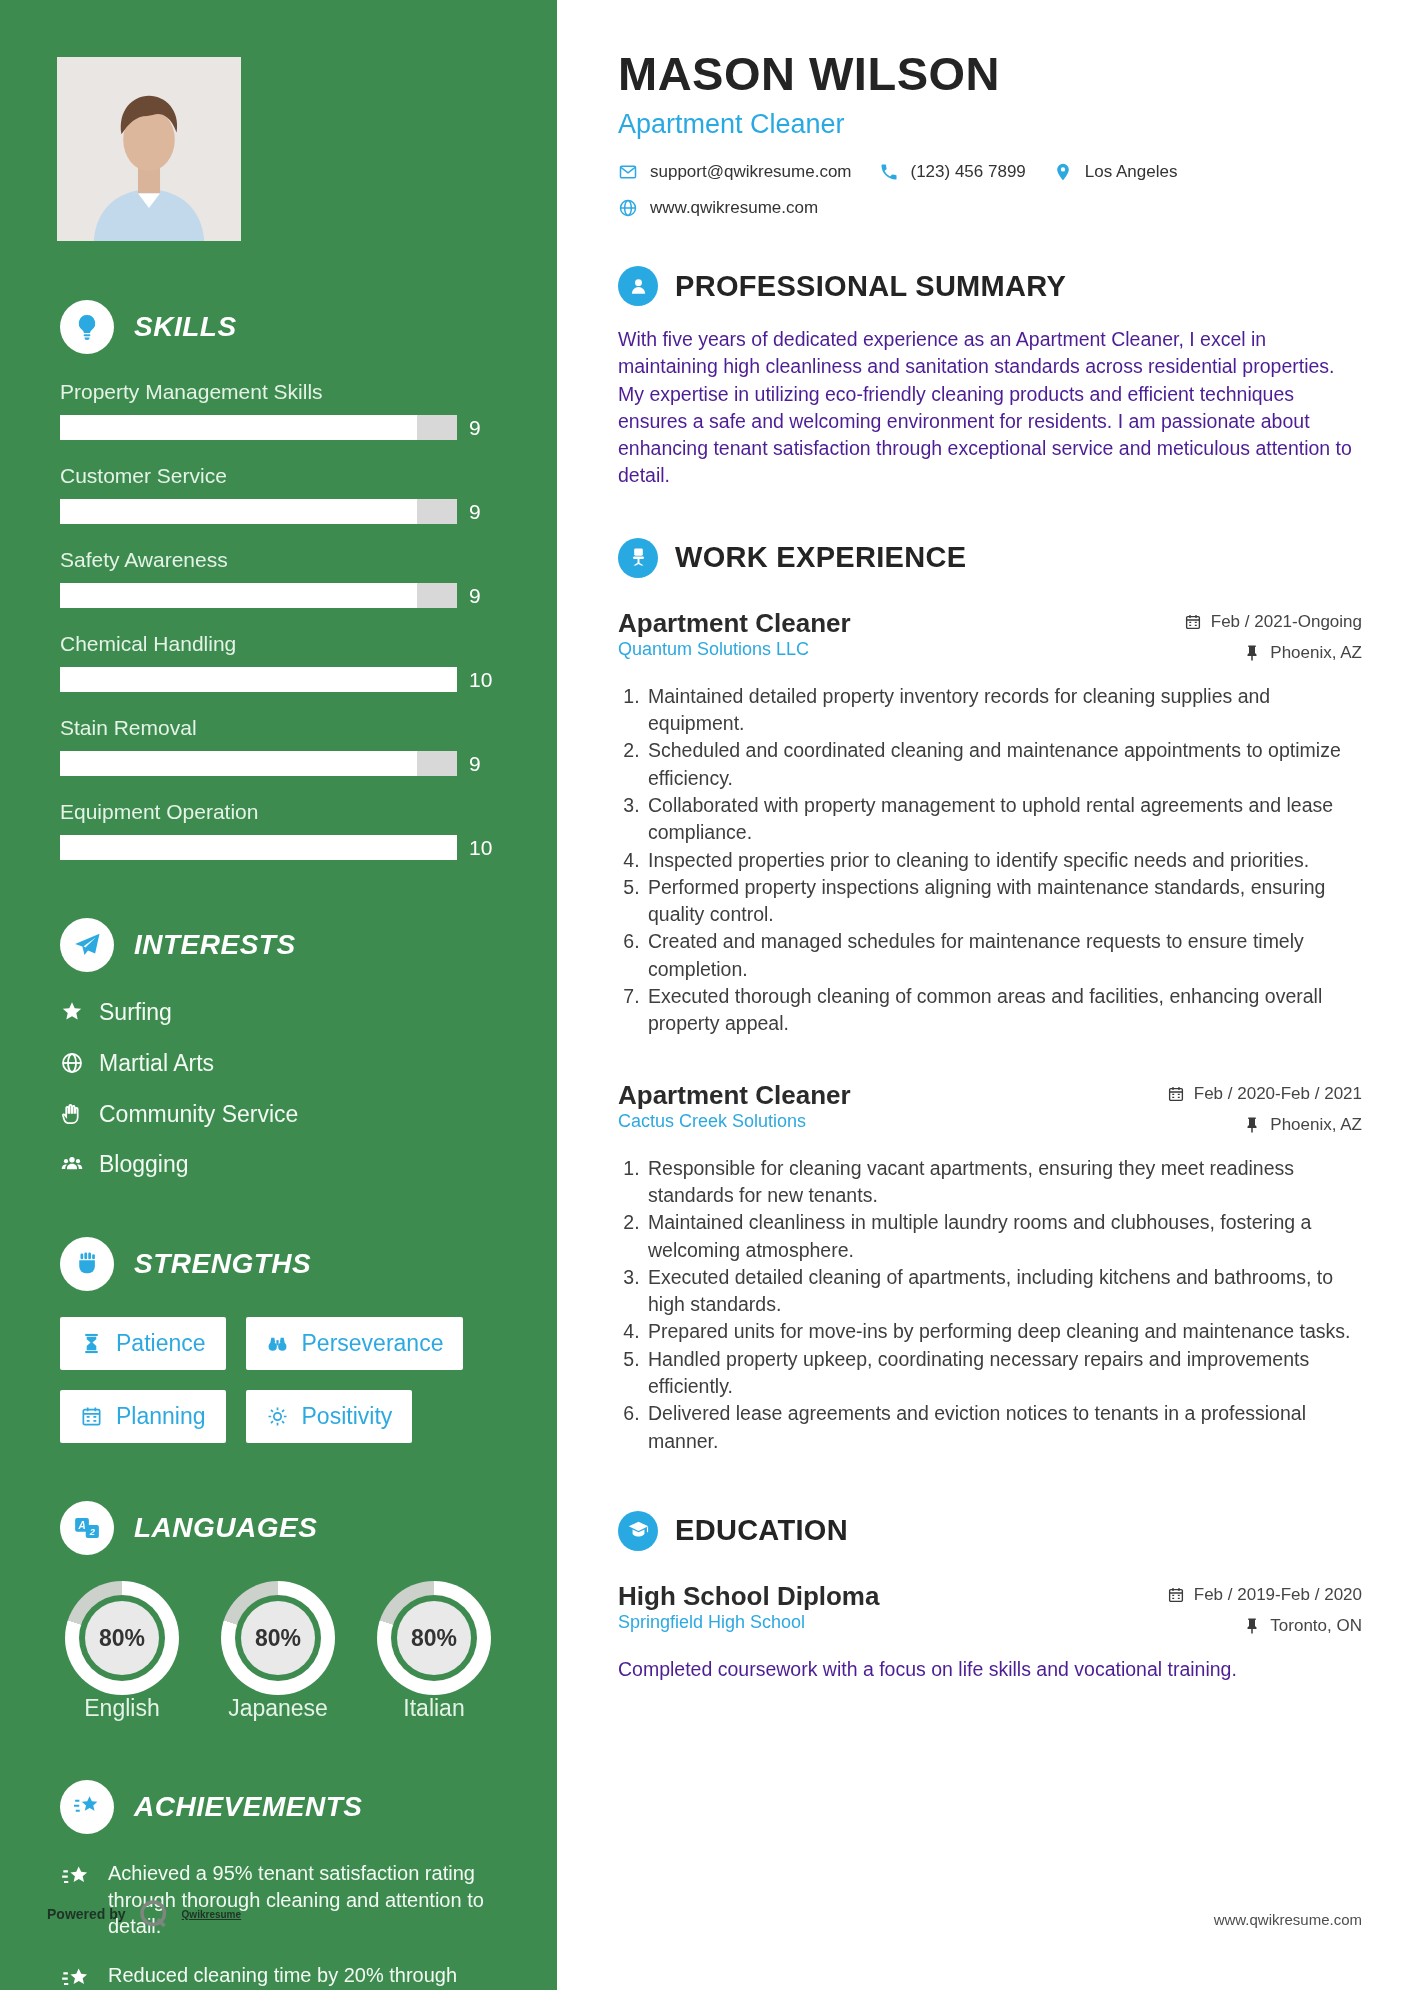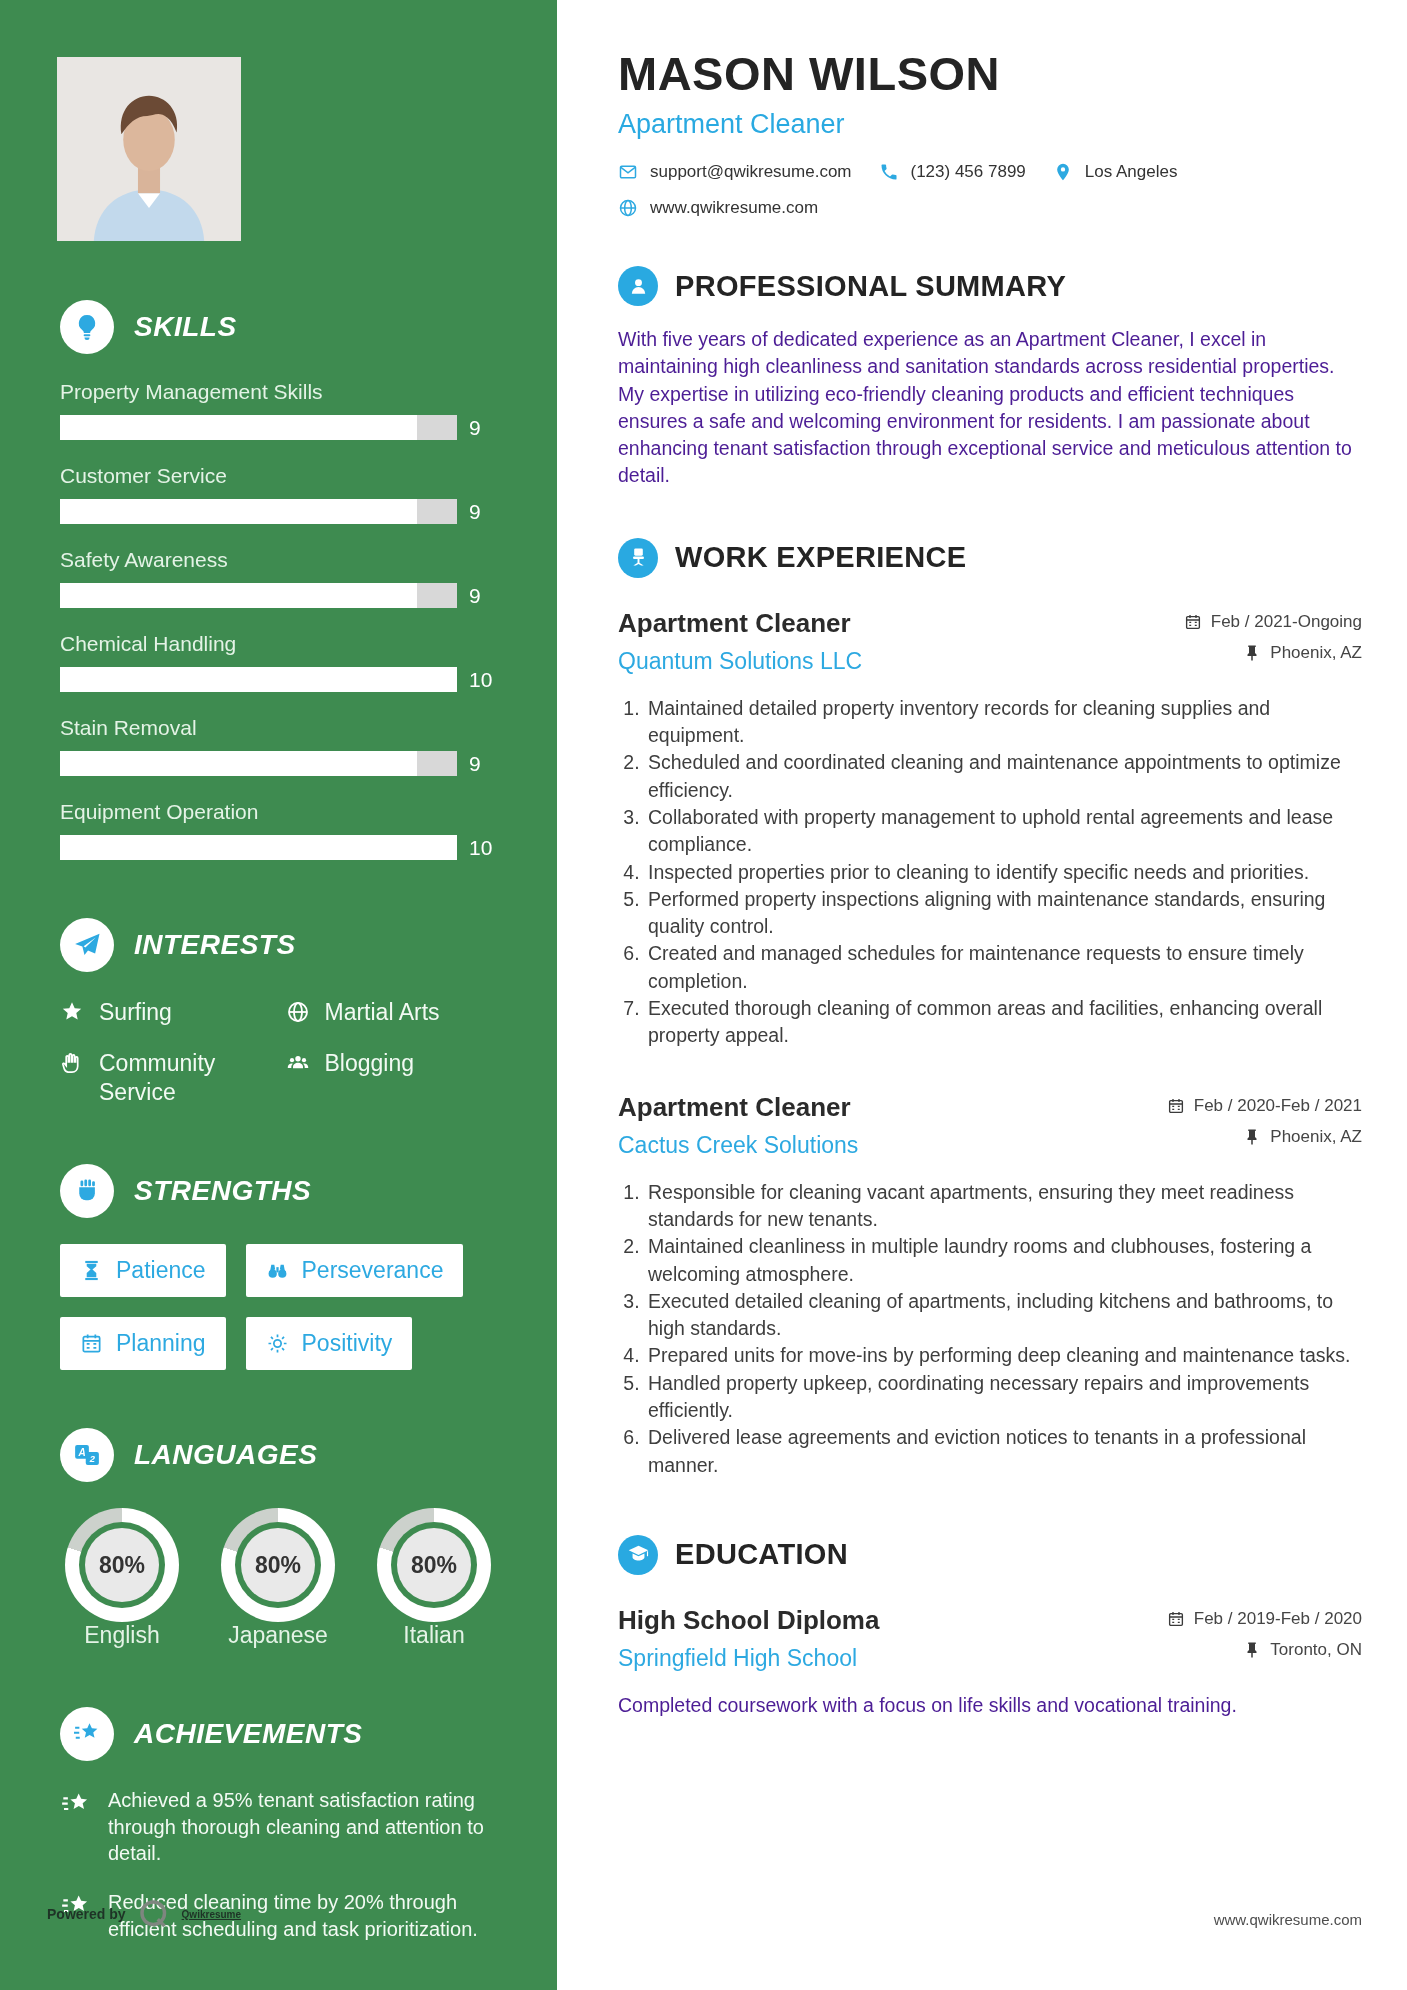--- a/index.html
+++ b/index.html
@@ -27,21 +27,21 @@
   .side-head .badge svg { width:30px; height:30px; }
   .side-head h2 { font-size:28px; font-weight:bold; letter-spacing:0.5px; color:#ffffff; }
   
   .skill { margin-bottom:24px; }
   .skill-label { font-size:21px; color:#e4f3e6; margin-bottom:11px; }
   .skill-row { display:flex; align-items:center; gap:12px; }
   .skill-track { flex:1; height:25px; background:#d8d8d8; position:relative; }
   .skill-fill { height:100%; background:#ffffff; }
   .skill-num { width:32px; font-size:21px; color:#ffffff; }
   
-  .interest-grid { display:grid; grid-template-columns:1fr 1fr; row-gap:22px; column-gap:10px; }
+  .interest-grid { display:grid; grid-template-columns:1fr; row-gap:22px; column-gap:10px; }
   .interest { display:flex; gap:15px; font-size:23px; color:#f2faf3; line-height:1.25; }
   .interest svg { width:24px; height:24px; flex:0 0 auto; margin-top:2px; color:#ffffff; }
   
   .chips { display:flex; flex-wrap:wrap; gap:20px; }
   .chip {
     background:#ffffff; color:#2da9e1; display:flex; align-items:center; gap:13px;
     padding:13px 20px; font-size:23px; border-radius:2px;
   }
   .chip svg { width:23px; height:23px; }
   
@@ -76,21 +76,21 @@
   .m-head .badge {
     width:40px; height:40px; border-radius:50%; background:#29a9e1; color:#ffffff;
     display:flex; align-items:center; justify-content:center; flex:0 0 auto;
   }
   .m-head .badge svg { width:23px; height:23px; }
   .m-head h2 { font-size:29px; font-weight:800; color:#242424; letter-spacing:0.3px; }
   .summary-text, .edu-desc { margin-top:20px; font-size:19.5px; line-height:1.4; color:#4c1d95; }
   .job { margin-top:30px; }
   .job-header { display:flex; justify-content:space-between; align-items:flex-start; }
   .job-role { font-size:26px; font-weight:bold; color:#2b2b2b; }
-  .job-company { font-size:23px; color:#2da9e1; margin-top:9px; }
+  .job-company { font-size:18px; color:#2da9e1; }
   .job-meta { text-align:right; flex:0 0 auto; padding-top:4px; }
   .meta-line { display:flex; justify-content:flex-end; align-items:center; gap:9px;
     font-size:17px; color:#454545; }
   .meta-line + .meta-line { margin-top:11px; }
   .meta-line svg { width:18px; height:18px; color:#3a3a3a; }
   .job ol { margin-top:20px; padding-left:27px; }
   .job ol li { font-size:19.5px; line-height:1.4; color:#3e3e3e; padding-left:3px; }
   .main-footer { position:absolute; right:45px; bottom:62px; font-size:15px; color:#4d4d4d; }
 </style>
 </head>

